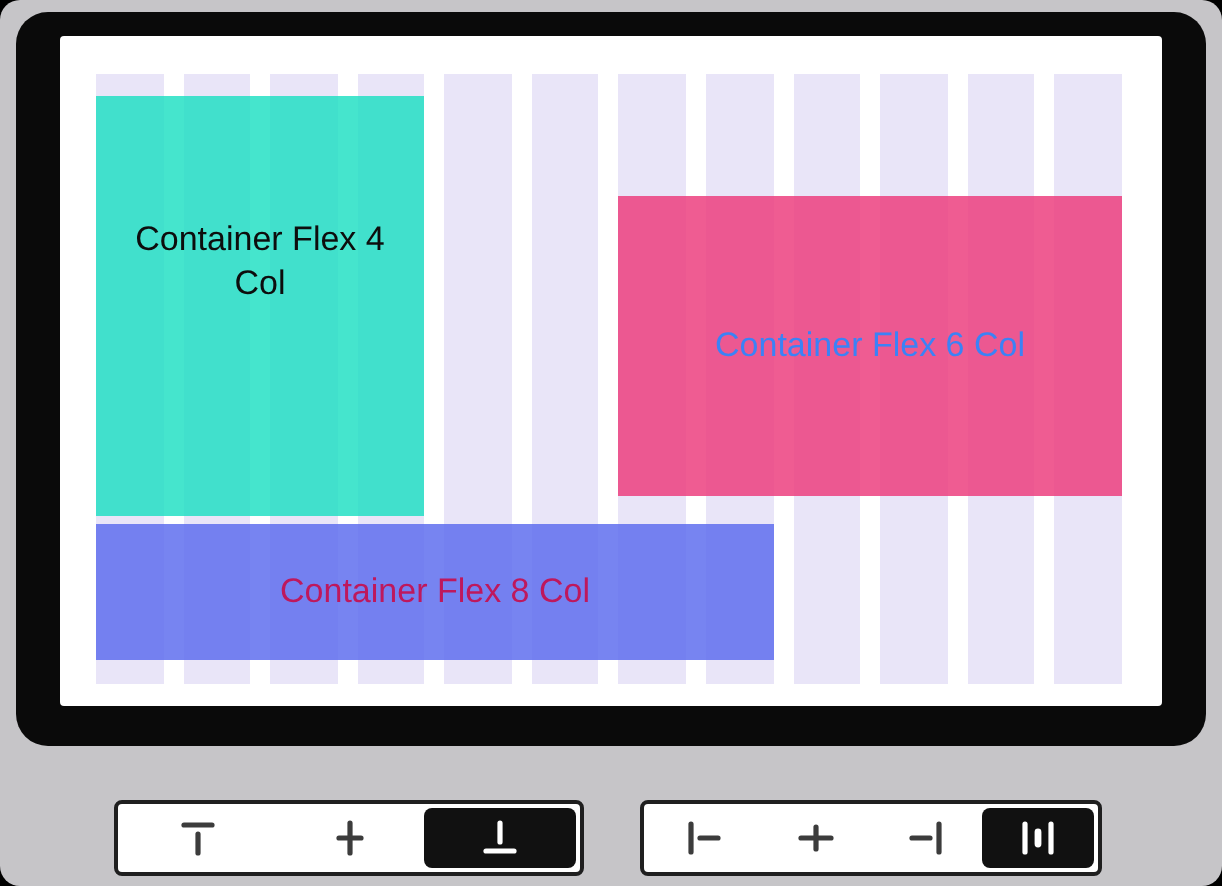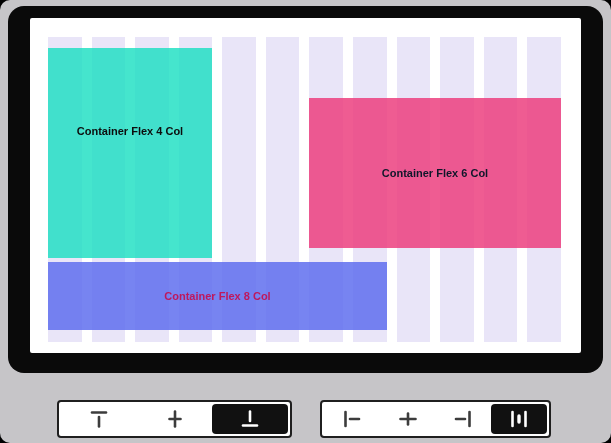--- a/index.html
+++ b/index.html
@@ -36,32 +36,32 @@
     background:var(--stripe,#e9e5f8);
   }
   
   .box{
     position:absolute;
     display:flex;align-items:center;justify-content:center;
     text-align:center;
     box-sizing:border-box;
   }
   .box-label{
-    font-weight:700;font-size:11px;line-height:1.3;
+    font-weight:400;font-size:17px;line-height:1.3;
   }
   .box.teal{
     left:0;top:11px;width:164px;height:210px;
     background:var(--teal-box,rgba(23,223,192,0.8));
   }
   .box.teal .box-label{max-width:128px;color:#0d0d0d;transform:translateY(-22px);}
   .box.pink{
     left:261px;top:61px;width:252px;height:150px;
     background:var(--pink-box,rgba(236,63,127,0.85));
   }
-  .box.pink .box-label{color:#0f172a;}
+  .box.pink .box-label{color:#3b82f6;}
   .box.blue{
     left:0;top:225px;width:339px;height:68px;
     background:var(--blue-box,rgba(95,111,238,0.85));
   }
   .box.blue .box-label{color:#be185d;}
   
   .toolbar{
     position:absolute;top:400px;height:38px;
     background:#ffffff;
     border:2px solid var(--toolbar-border,#1f1f1f);

